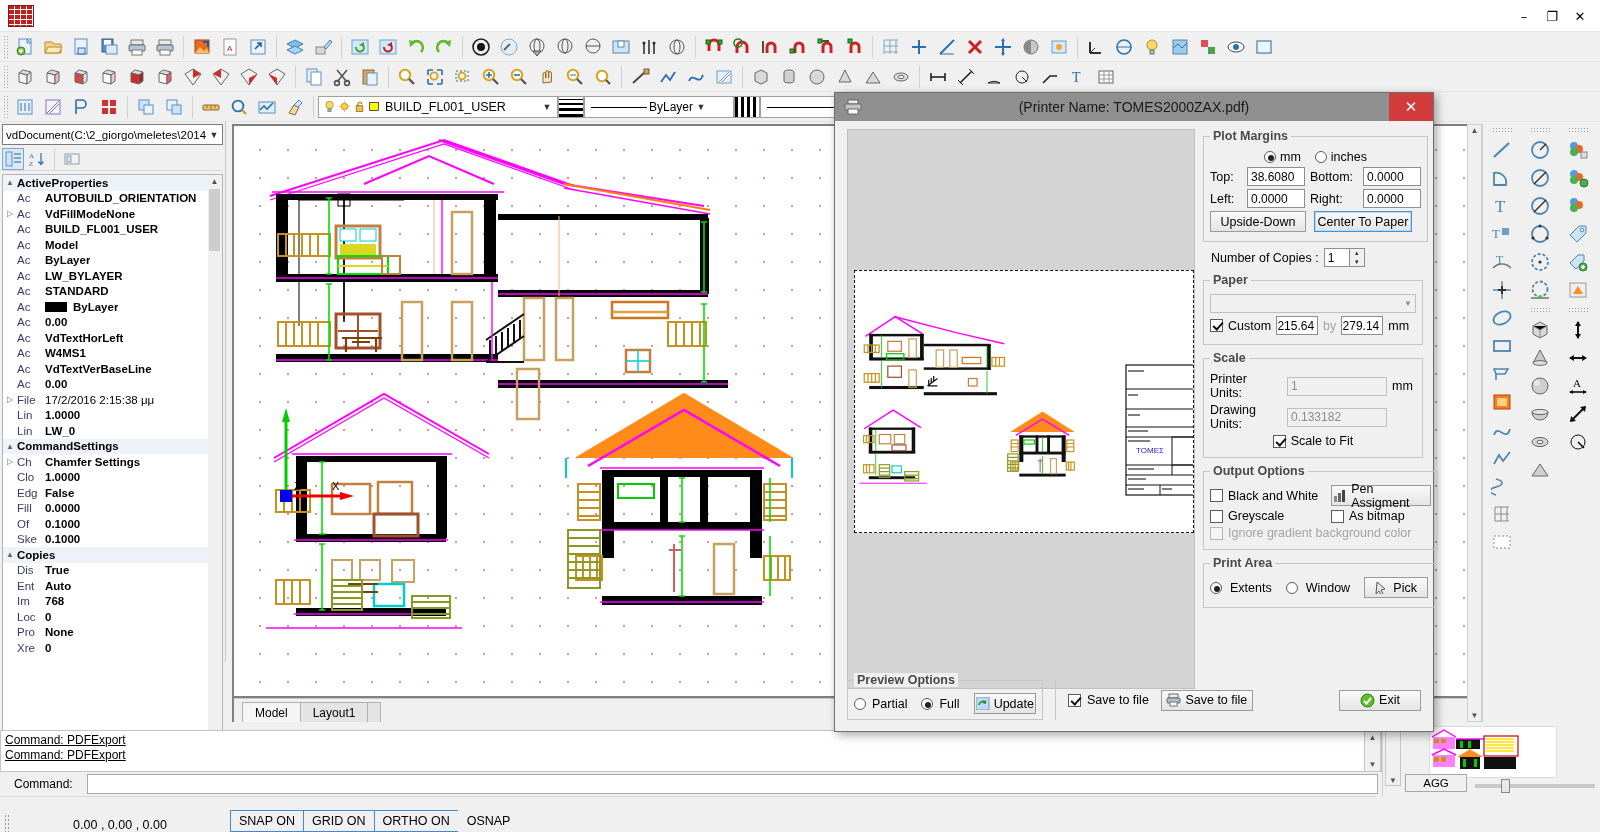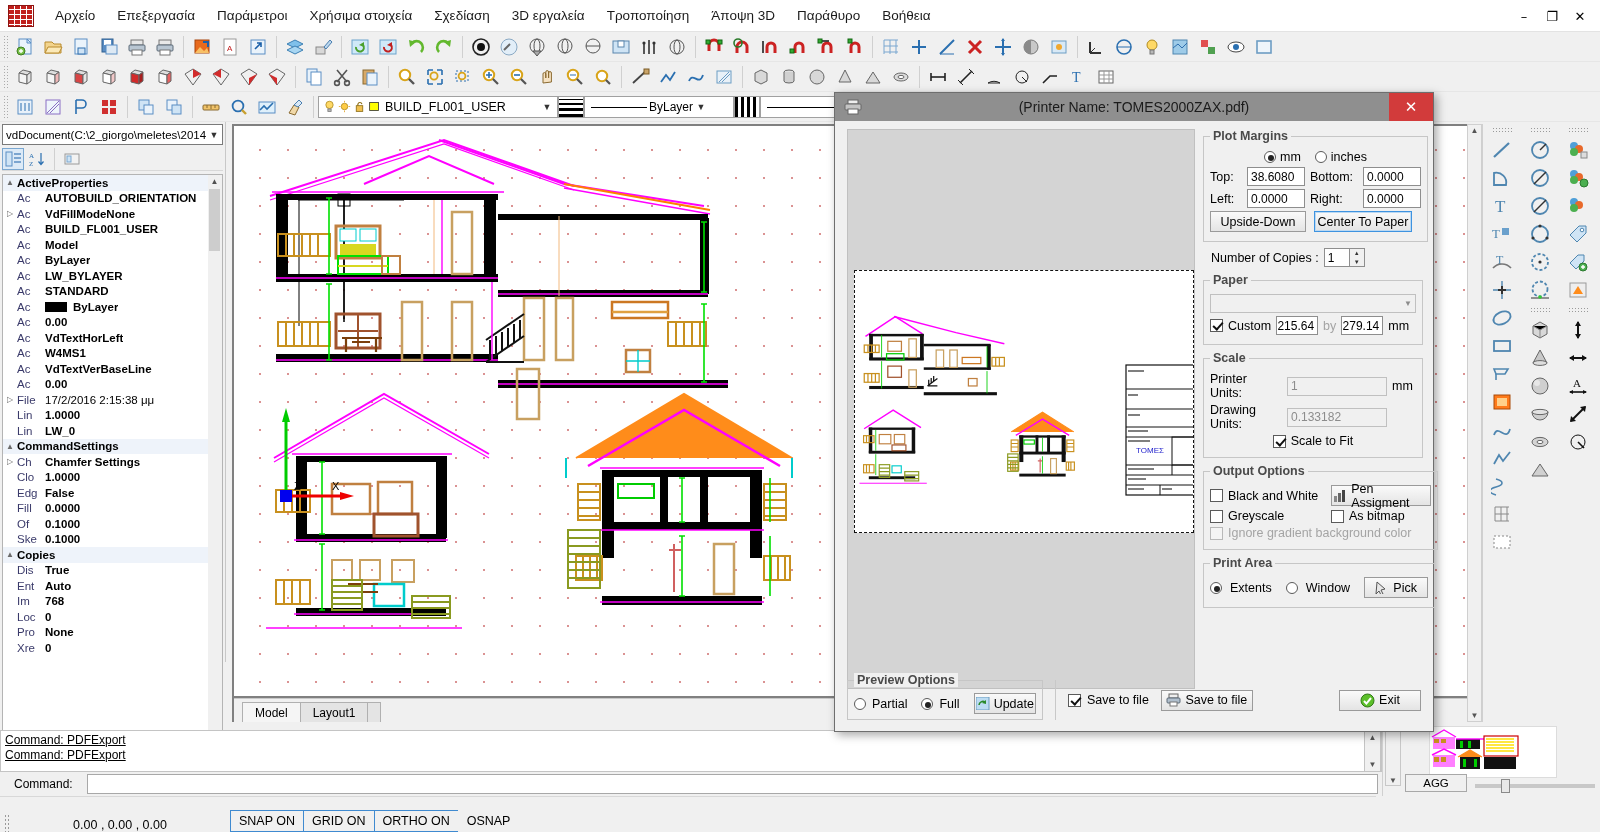--- a/index.html
+++ b/index.html
@@ -301,32 +301,20 @@
   .pv-grp { border:1px solid #c6c6c6; padding: 2px 6px 4px 6px; height: 40px; width: 196px; position: relative; text-align: center; }
   .pv-grp .legend { position:absolute; top:-8px; left: 6px; background:#f0f0f0; padding: 0 3px; font-size: 12.5px; font-weight: bold; color:#4a4a4a; }
 </style>
 </head>
 <body>
 
 <div id="app">
 
   <div class="titlebar">
     <div class="applogo"></div>
-    <div class="menubar">
-      <div class="menuitem">Αρχείο</div>
-      <div class="menuitem">Επεξεργασία</div>
-      <div class="menuitem">Παράμετροι</div>
-      <div class="menuitem">Χρήσιμα στοιχεία</div>
-      <div class="menuitem">Σχεδίαση</div>
-      <div class="menuitem">3D εργαλεία</div>
-      <div class="menuitem">Τροποποίηση</div>
-      <div class="menuitem">Άποψη 3D</div>
-      <div class="menuitem">Παράθυρο</div>
-      <div class="menuitem">Βοήθεια</div>
-    </div>
     <div class="winbtns">
       <div class="winbtn">–</div>
       <div class="winbtn">❐</div>
       <div class="winbtn">✕</div>
     </div>
   </div>
 
   <div class="toolbar-row" id="tb1">
     <div class="grip"></div>
     <div class="tbtn">

